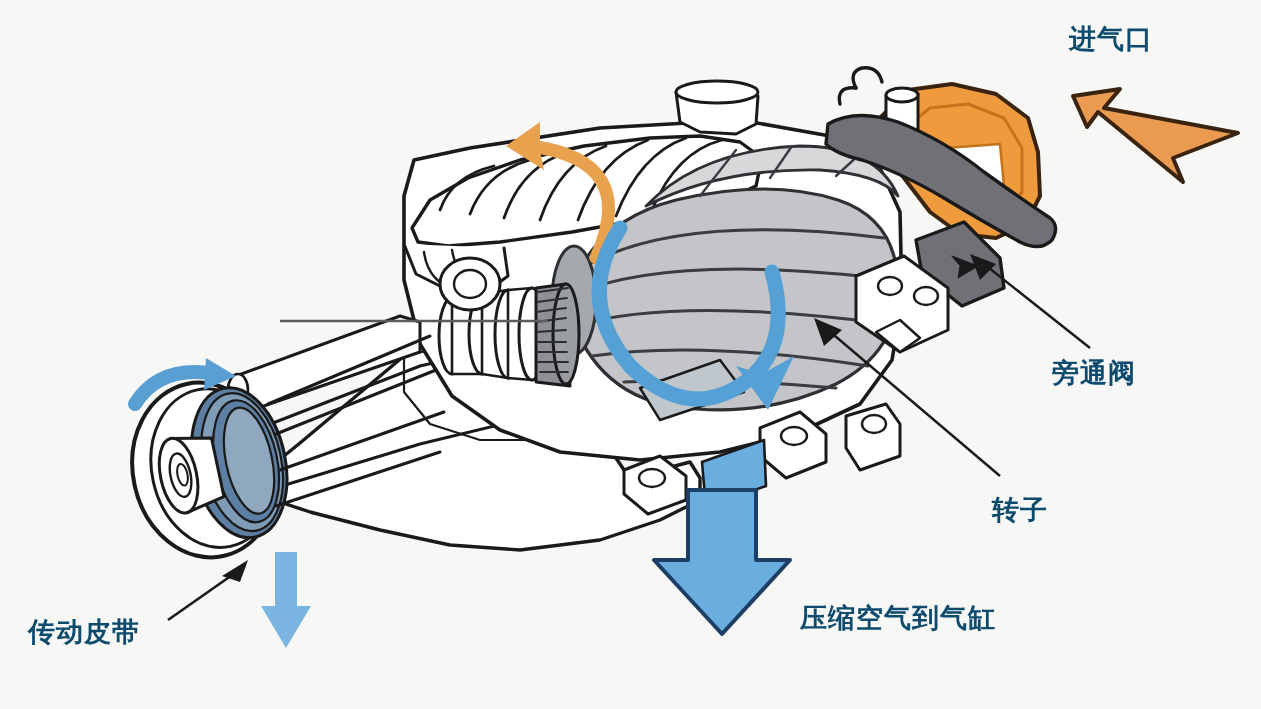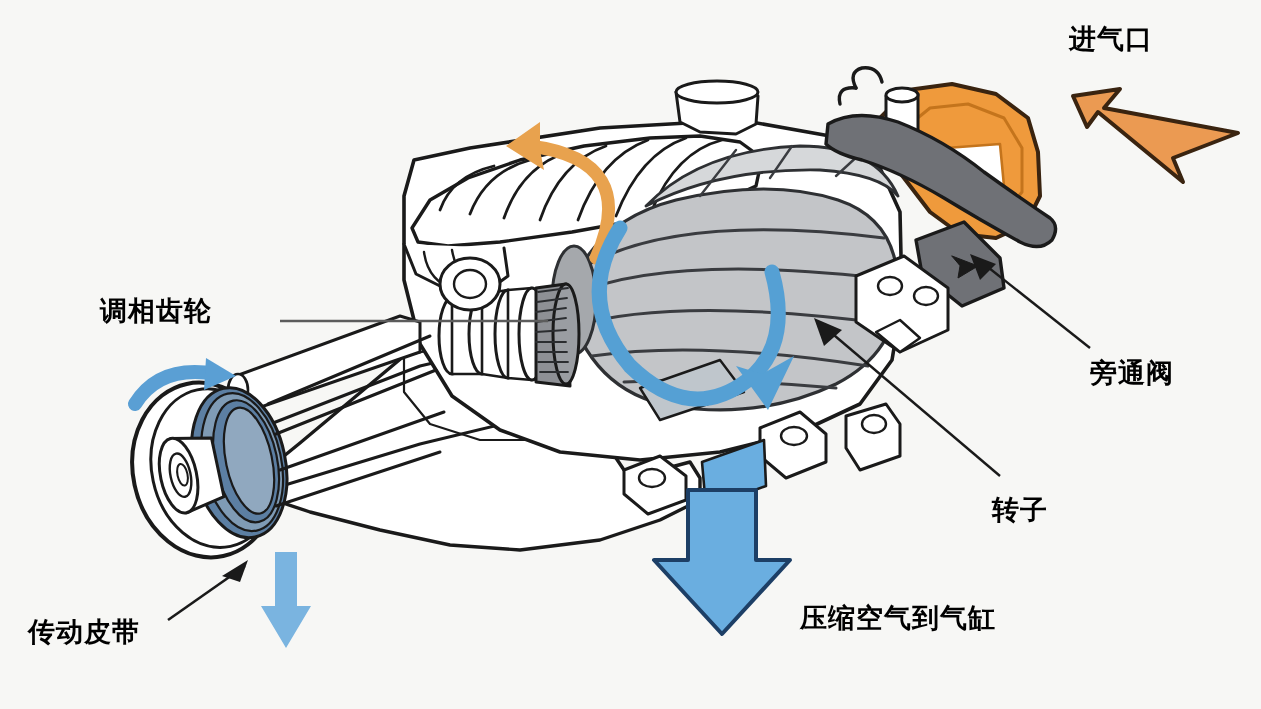--- a/index.html
+++ b/index.html
@@ -7,31 +7,31 @@
     width:1261px;height:709px;
     background:#f7f7f5;
     font-family:"Liberation Sans","DejaVu Sans",sans-serif;
     overflow:hidden;
     position:relative;
   }
   #stage{position:absolute;left:0;top:0;width:1261px;height:709px;}
   #art{position:absolute;left:0;top:0;}
   .label{
     position:absolute;
-    color:#000000;
+    color:#0c4a6e;
     font-size:27px;
     font-weight:700;
     letter-spacing:1px;
     white-space:nowrap;
     font-family:"Liberation Sans","DejaVu Sans",sans-serif;
     text-align:center;
   }
   #lbl-intake{left:1069px;top:21px;}
   #lbl-gear{left:100px;top:293px;}
-  #lbl-bypass{left:1090px;top:355px;}
+  #lbl-bypass{left:1052px;top:355px;}
   #lbl-rotor{left:992px;top:492px;}
   #lbl-air{left:800px;top:600px;}
   #lbl-belt{left:28px;top:614px;}
 </style>
 </head>
 <body>
 
 <div id="stage">
 
   <svg id="art" width="1261" height="709" viewBox="0 0 1261 709">
@@ -234,21 +234,20 @@
       <line x1="1000" y1="476" x2="828" y2="330" stroke="#1a1a1a" stroke-width="2.4"></line>
       <path d="M814 318 L842 330 L824 346 Z" fill="#1a1a1a"></path>
 
       <line x1="1090" y1="348" x2="984" y2="264" stroke="#1a1a1a" stroke-width="2.4"></line>
       <path d="M970 254 L996 264 L980 280 Z" fill="#1a1a1a"></path>
     </g>
   </svg>
 
   <div class="label" id="lbl-intake">进气口</div>
 
-  <div class="label" id="lbl-gear">调相齿轮</div>
 
   <div class="label" id="lbl-bypass">旁通阀</div>
 
   <div class="label" id="lbl-rotor">转子</div>
 
   <div class="label" id="lbl-air">压缩空气到气缸</div>
 
   <div class="label" id="lbl-belt">传动皮带</div>
 
 </div>

